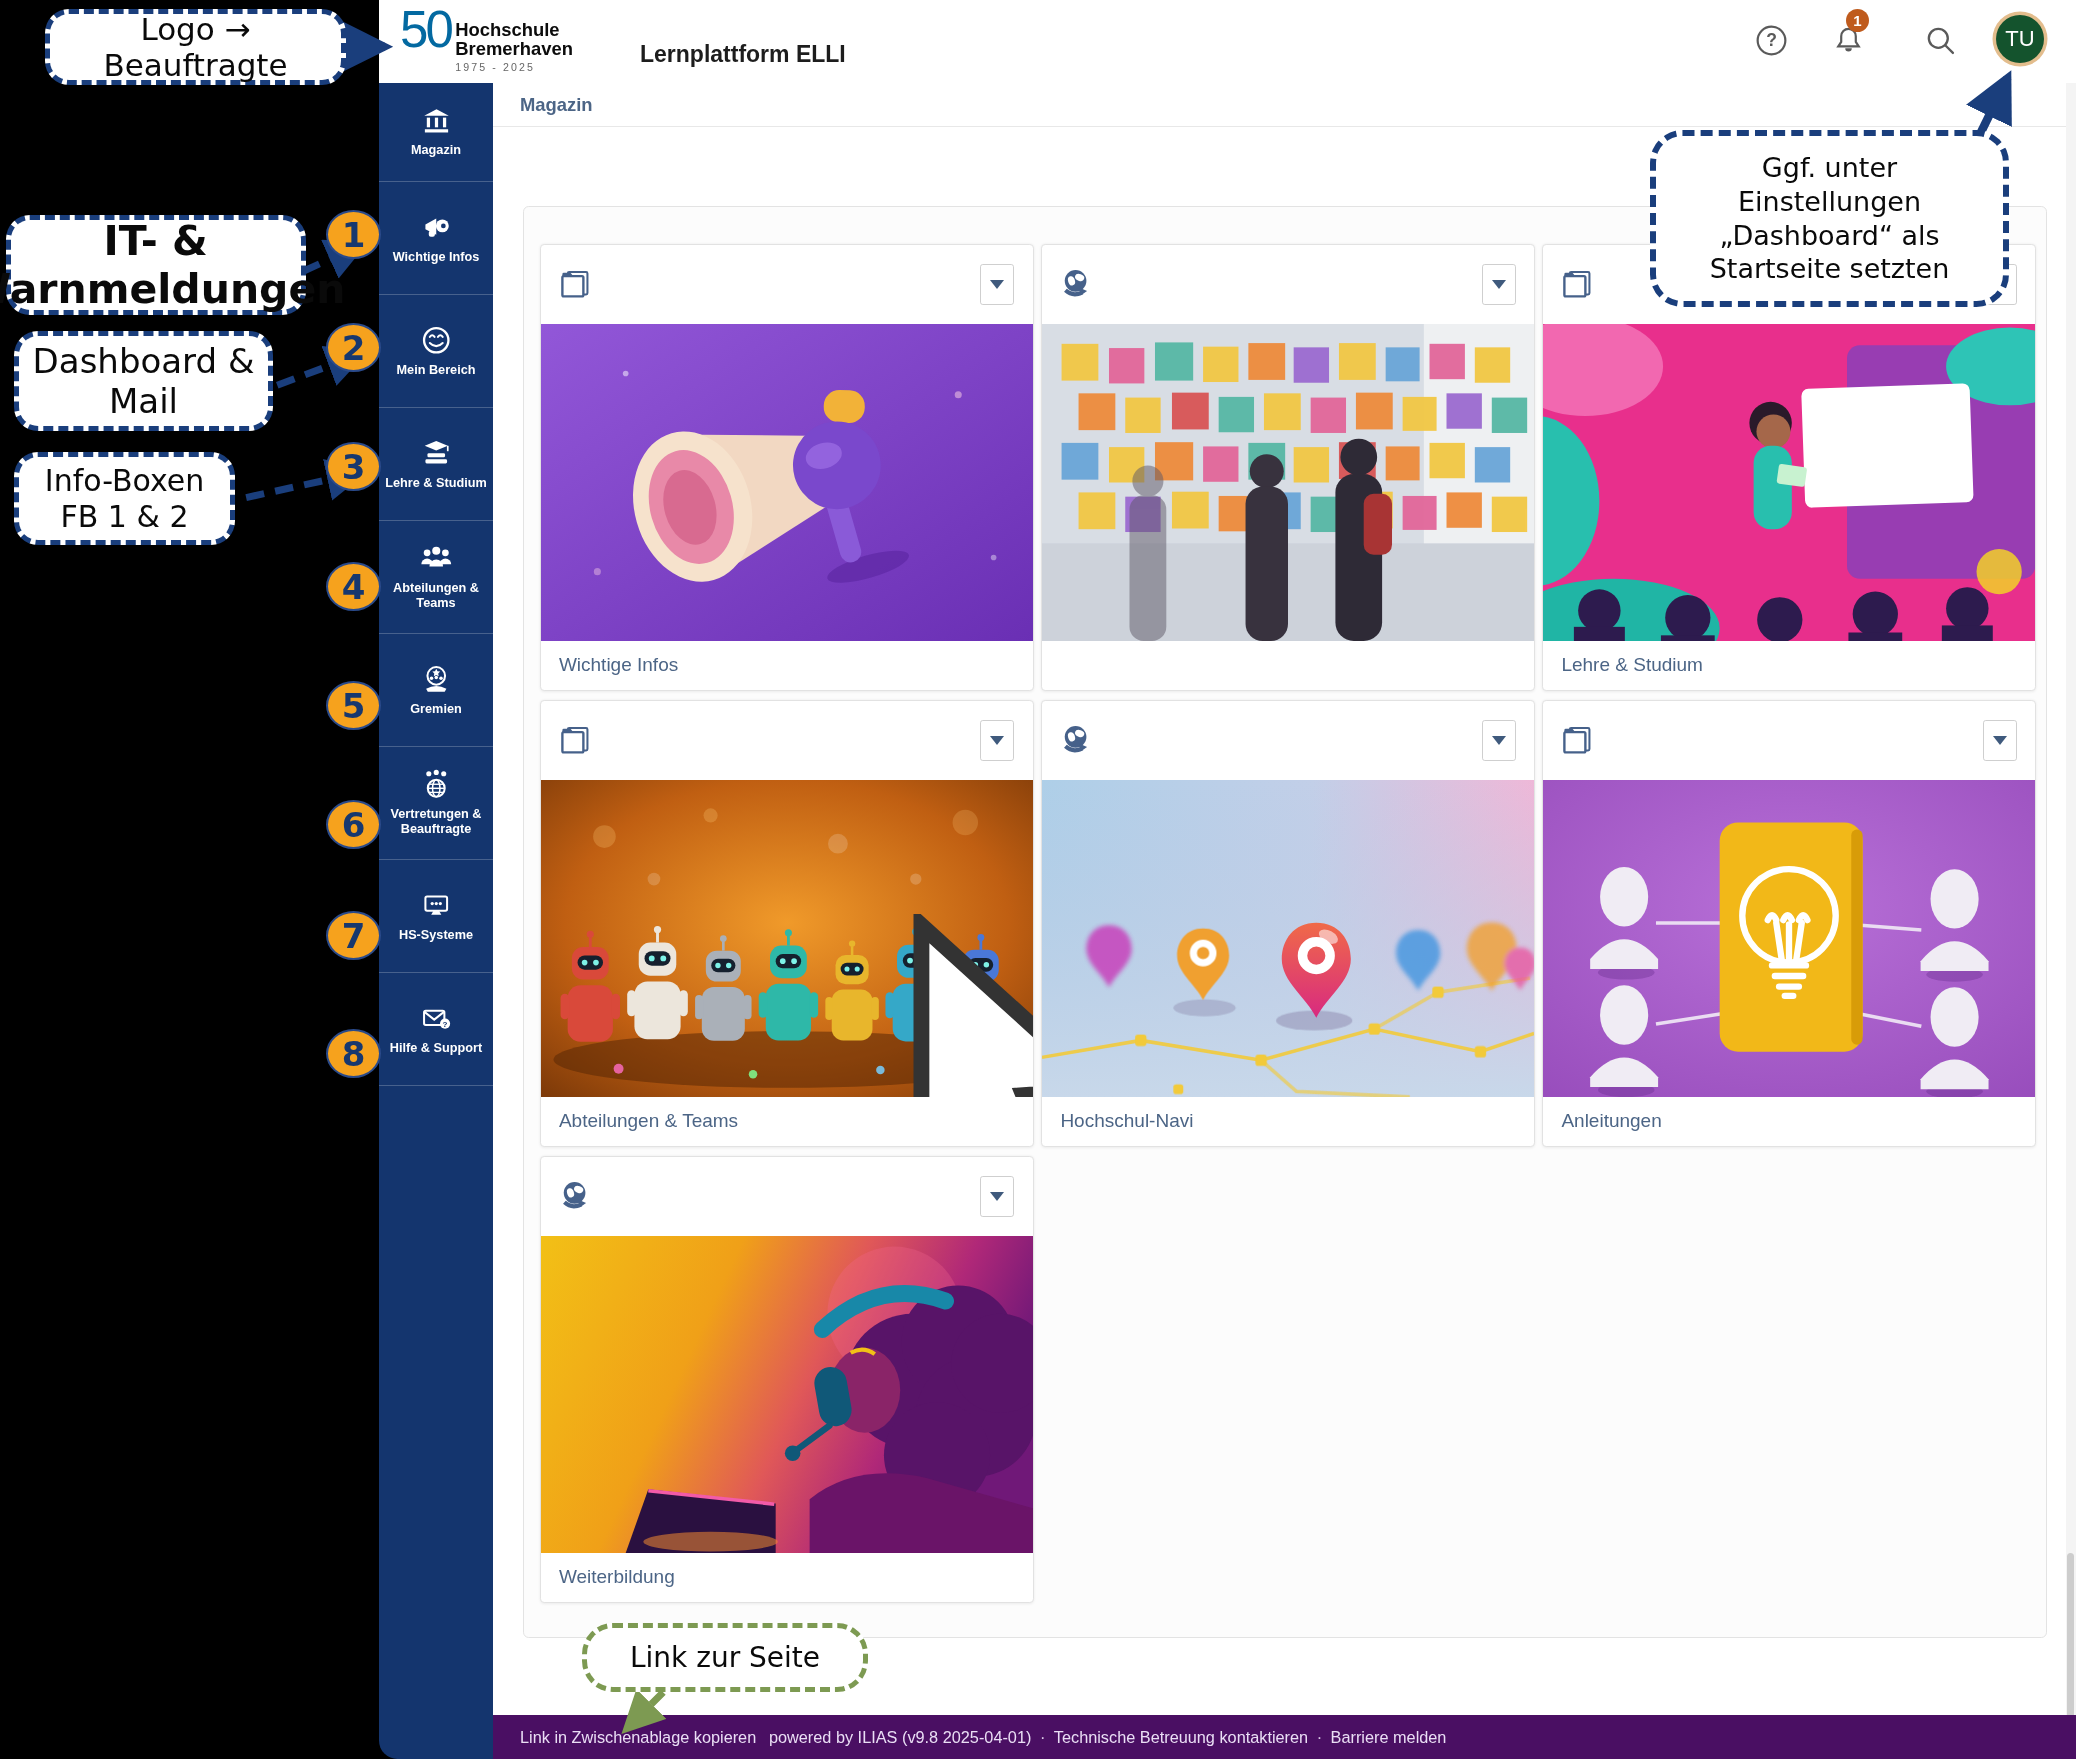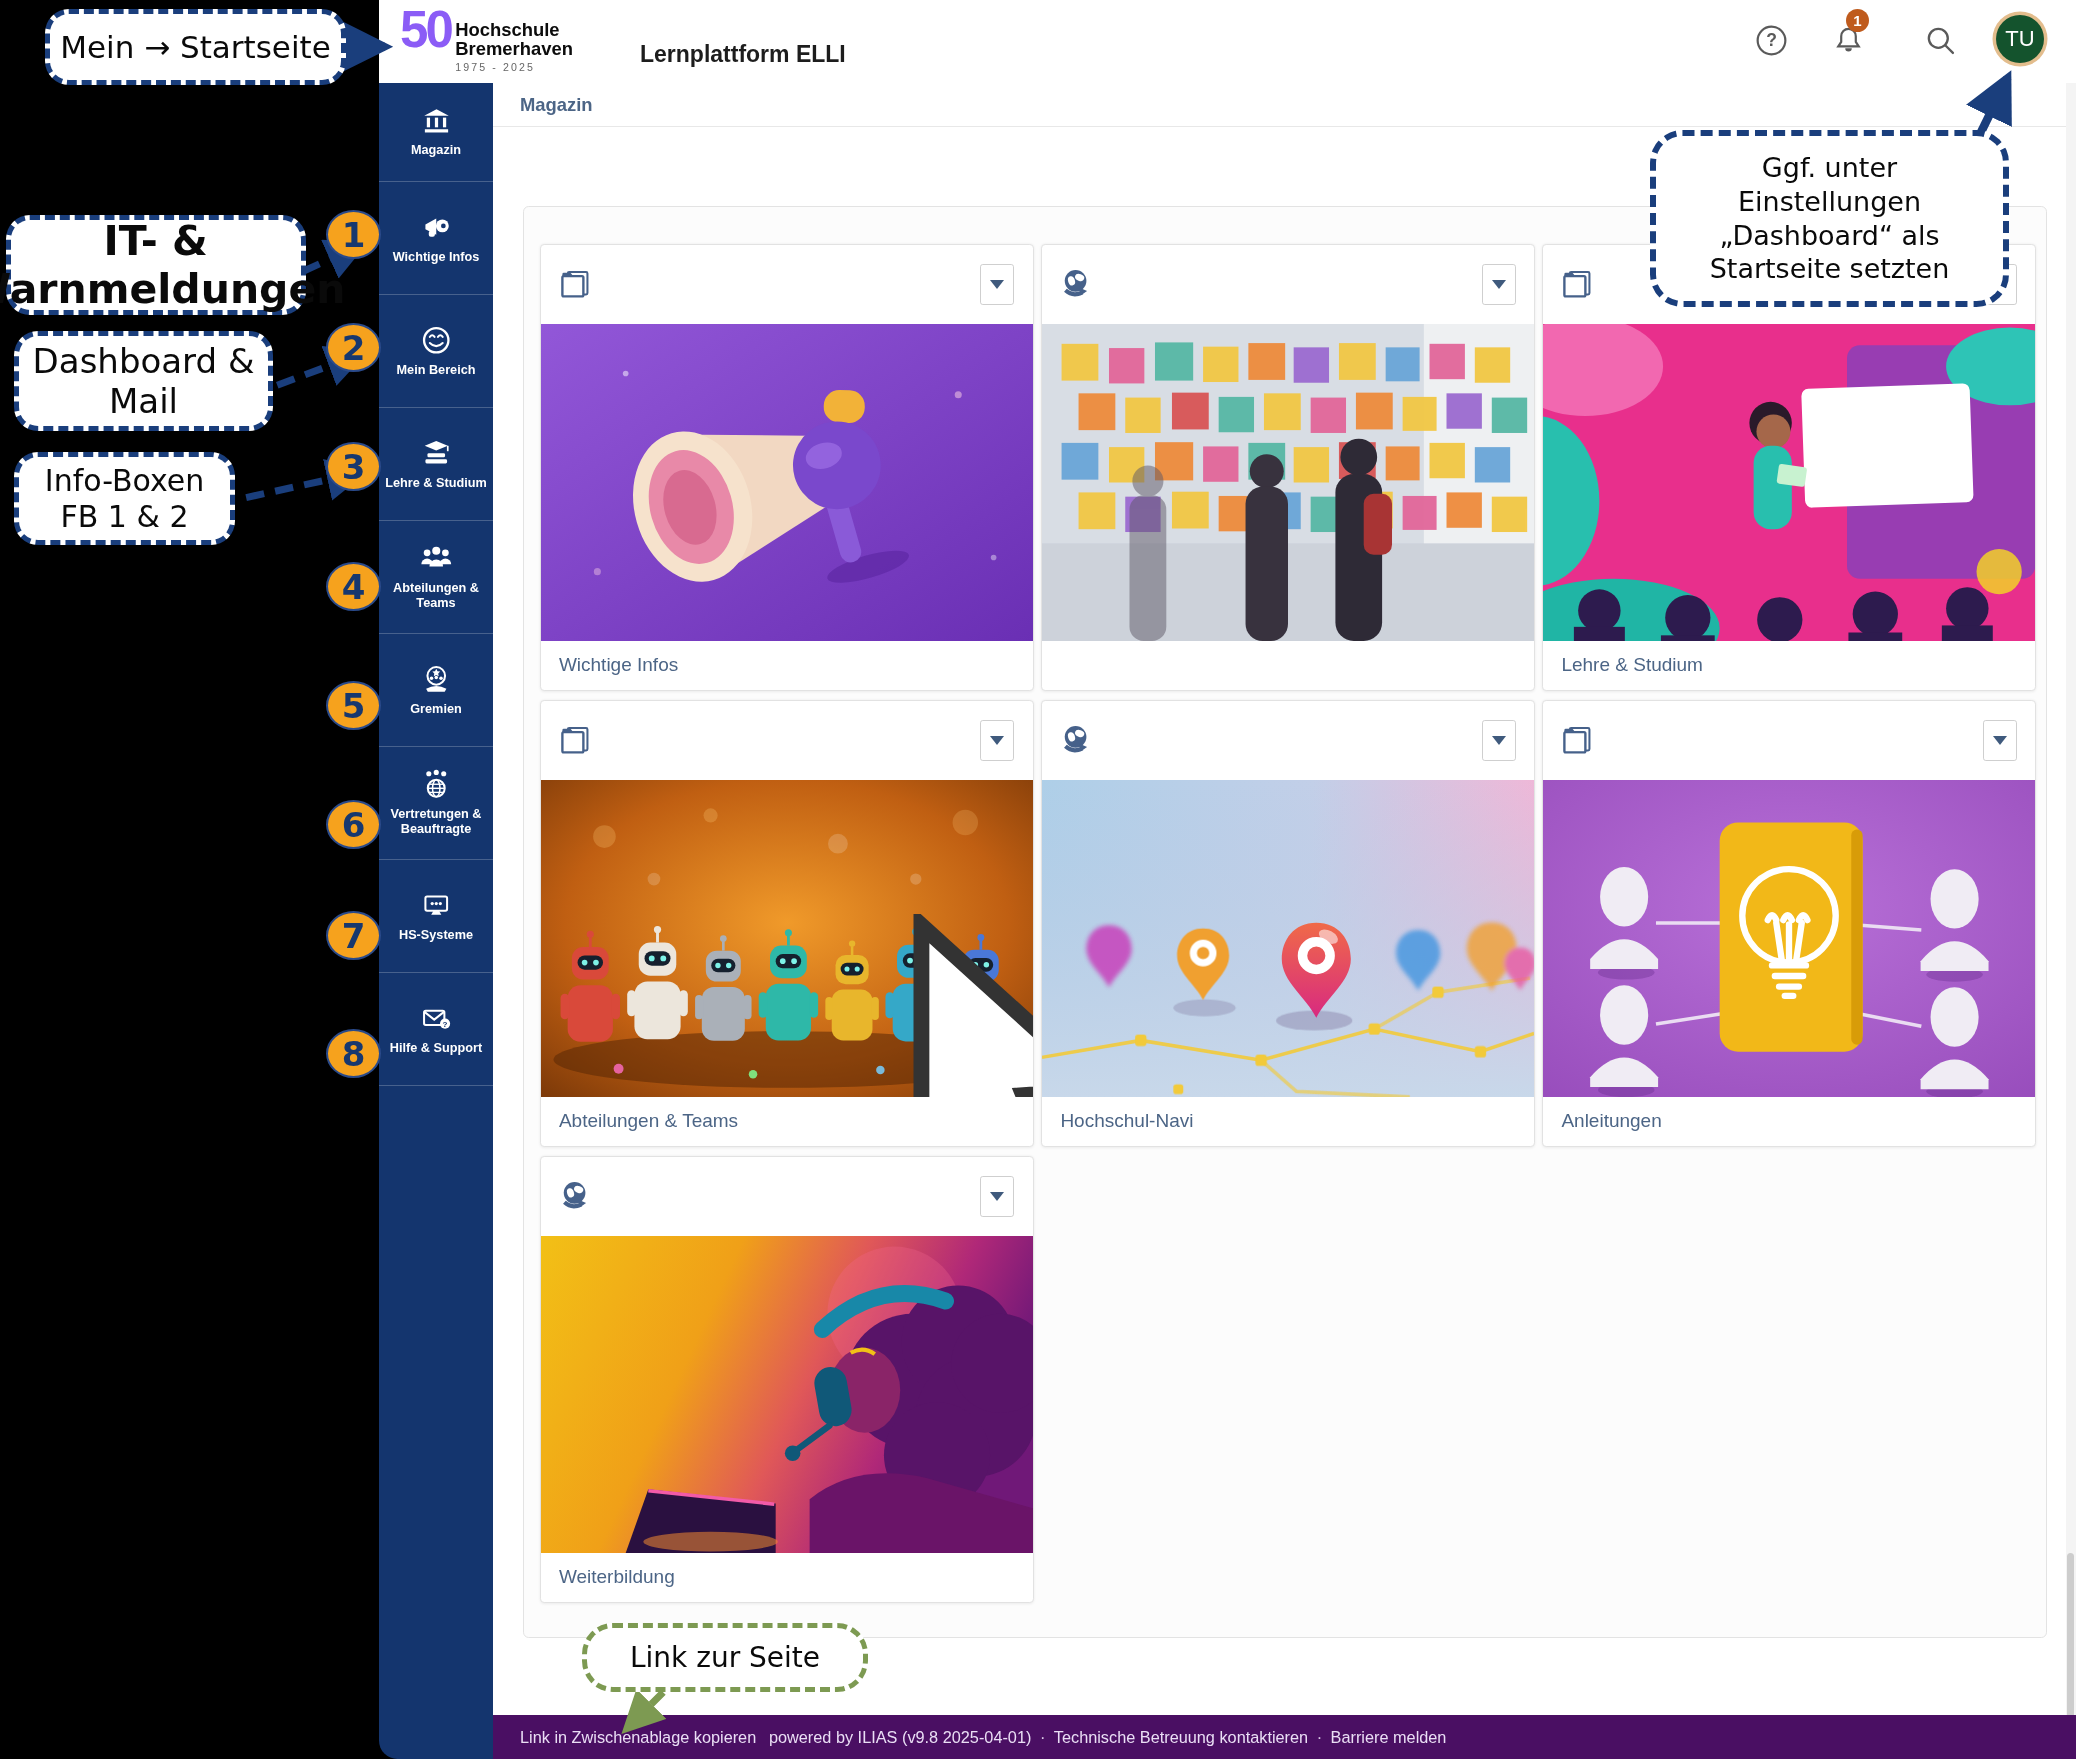--- a/index.html
+++ b/index.html
@@ -1,20 +1,20 @@
 <!DOCTYPE html>
 <html style="font-size:11.3px"><head>
 <meta charset="utf-8">
 <style>
   html,body{margin:0;padding:0;}
   body{width:2077px;height:1760px;position:relative;background:#000;font-family:"Liberation Sans",sans-serif;overflow:hidden;}
   
   .topbar{position:absolute;left:379px;top:0;width:1698px;height:83px;background:#fff;border-bottom:0.7px solid #e3e3e3;}
   .logo{position:absolute;left:21px;top:5.7px;display:flex;align-items:flex-start;cursor:pointer;}
-  .logo-big{font-size:51px;font-weight:700;color:#8b5cf6;line-height:0.95;letter-spacing:-2.8px;}
+  .logo-big{font-size:51px;font-weight:400;color:#0369a1;line-height:0.95;letter-spacing:-2.8px;}
   .logo-txt{display:flex;flex-direction:column;margin-left:4.2px;margin-top:15.5px;}
   .logo-txt .l{font-size:18.4px;font-weight:700;color:#0c0c0c;line-height:1.02;}
   .logo-years{font-size:10.6px;color:#666;letter-spacing:2.1px;margin-top:2.1px;}
   .tb-title{position:absolute;left:261px;top:41px;font-size:23px;font-weight:700;color:#1d1d1d;}
   .tb-icon{position:absolute;top:22.6px;width:35px;height:35px;cursor:pointer;}
   .badge{position:absolute;left:1467px;top:8.5px;width:23px;height:23px;border-radius:50%;background:#bf5b1d;color:#fff;font-size:15px;font-weight:700;display:flex;align-items:center;justify-content:center;}
   .avatar{position:absolute;left:1617px;top:15px;width:48px;height:48px;border-radius:50%;background:#14532d;box-shadow:0 0 0 3.5px #e3bd8d;color:#fff;font-size:22px;font-weight:500;display:flex;align-items:center;justify-content:center;cursor:pointer;}
   
   .sidebar{position:absolute;left:379px;top:83px;width:114px;height:1676px;background:#14356e;border-bottom-left-radius:18.4px;display:flex;flex-direction:column;}
   .side-item{display:flex;flex-direction:column;align-items:center;justify-content:center;gap:6.4px;color:#fff;text-align:center;font-size:12.7px;font-weight:600;line-height:1.2;border-bottom:0.7px solid rgba(255,255,255,.22);padding:1.4px 3.5px;box-sizing:border-box;cursor:pointer;}
@@ -609,21 +609,21 @@
   </defs>
   <line x1="494" y1="66" x2="544" y2="66" stroke="#1a3e7c" stroke-width="12" marker-end="url(#mb)"></line>
   <line x1="2798" y1="196" x2="2840" y2="110" stroke="#1a3e7c" stroke-width="12" marker-end="url(#mb)"></line>
   <line x1="428" y1="384" x2="512" y2="346" stroke="#1a3e7c" stroke-width="10" stroke-dasharray="26 16" marker-end="url(#mb)"></line>
   <line x1="392" y1="545" x2="512" y2="500" stroke="#1a3e7c" stroke-width="10" stroke-dasharray="26 16" marker-end="url(#mb)"></line>
   <line x1="348" y1="704" x2="512" y2="668" stroke="#1a3e7c" stroke-width="10" stroke-dasharray="26 16" marker-end="url(#mb)"></line>
   <line x1="938" y1="2394" x2="886" y2="2446" stroke="#7d9a52" stroke-width="10" stroke-dasharray="24 14" marker-end="url(#mg)"></line>
 </svg>
 
 <div class="callout" style="left:45px;top:8.5px;width:301px;height:76px;font-size:31px;">
-  <span>Mein → Startseite</span>
+  <span>Logo → Beauftragte</span>
 </div>
 <div class="callout" style="left:5.7px;top:215px;width:300px;height:100px;font-size:41px;line-height:1.18;font-weight:bold;">
   <span>IT- &amp;</span>
   <span>Warnmeldungen</span>
 </div>
 <div class="callout" style="left:14px;top:331px;width:259px;height:100px;font-size:34px;line-height:1.18;">
   <span>Dashboard &amp;</span>
   <span>Mail</span>
 </div>
 <div class="callout" style="left:14px;top:452px;width:221px;height:93px;font-size:30px;line-height:1.18;">

